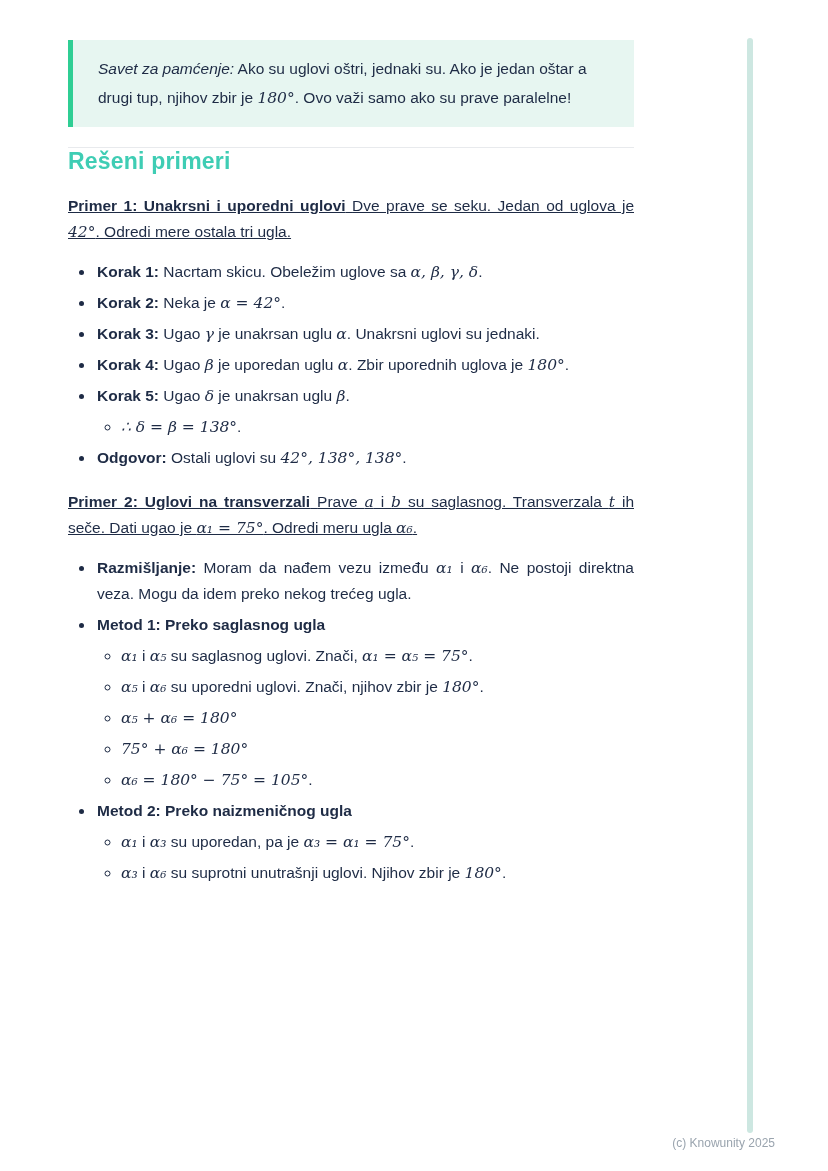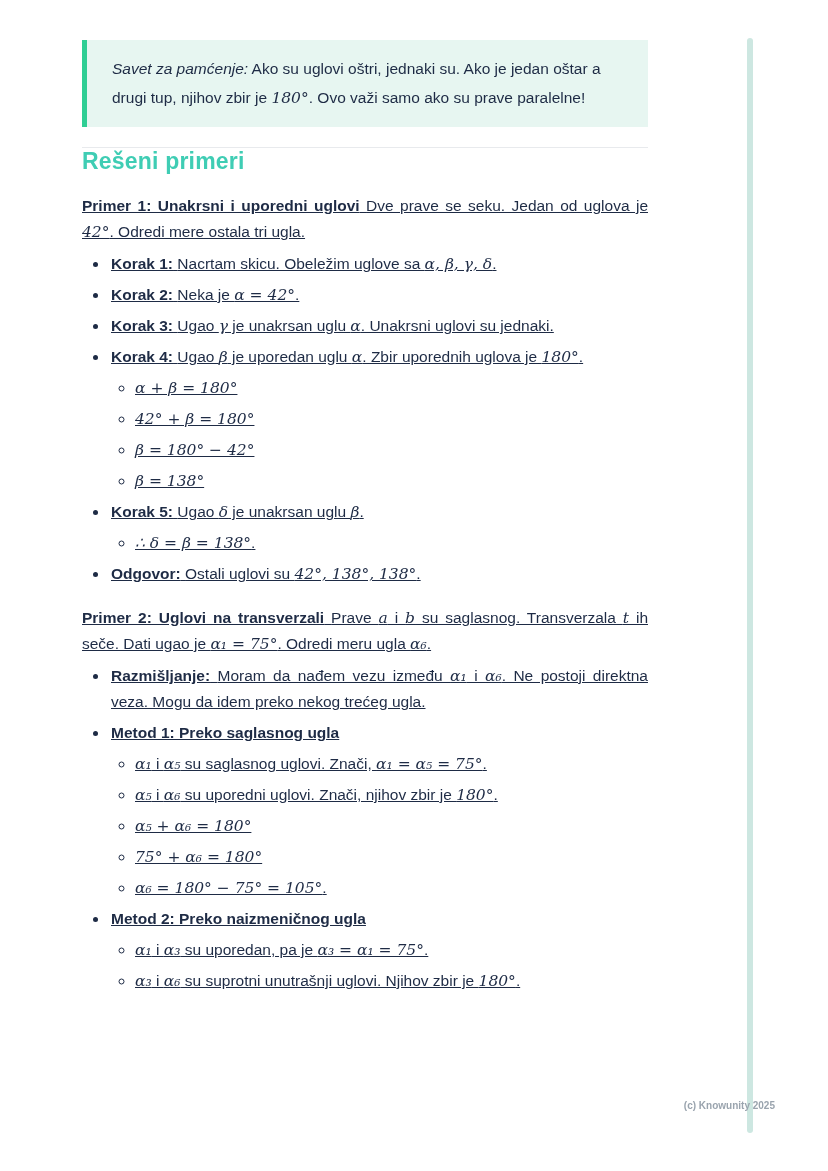--- a/index.html
+++ b/index.html
@@ -2,44 +2,44 @@
 <html style="--accent: #3fcdb4; --callout_bg: #e7f6f1; --callout_border: #2fce94; --text: #1e2b45; --muted: #9aa4ae; --divider: #e8eaed; --scrollbar: #cde7e1;"><head>
 <meta charset="utf-8">
 <style>
   * { margin:0; padding:0; box-sizing:border-box; }
   html,body { width:828px; height:1171px; }
   body {
     position:relative; overflow:hidden; background:#ffffff;
     font-family:"Liberation Sans", sans-serif;
     font-size:15.5px; color:var(--text, #1e2b45);
   }
-  .content { position:absolute; left:82px; top:0; width:566px; }
+  .content { position:absolute; left:68px; top:0; width:566px; }
   .callout {
     margin-top:40px;
     background:var(--callout_bg, #e7f6f1);
     border-left:5px solid var(--callout_border, #2fce94);
     padding:14px 20px 14px 25px;
     line-height:29px;
   }
   .i { font-style:italic; }
   .b { font-weight:700; }
   hr.divider { margin-top:20px; border:none; border-top:1px solid var(--divider, #e8eaed); }
   h2.section-title {
     font-size:23px; font-weight:700;
     color:var(--accent, #3fcdb4); letter-spacing:.2px;
   }
   .para { margin-top:18px; line-height:26px; text-align:justify;text-decoration:underline; }
-  ul.l1 { margin-top:6px; padding-left:27px; list-style:disc;text-decoration:underline; }
+  ul.l1 { margin-top:14px; padding-left:27px; list-style:disc; }
   ul.l1 > li { margin-bottom:5px; line-height:26px; text-align:justify; padding-left:2px; }
   ul.l2 { margin-top:5px; padding-left:24px; list-style:circle; }
   ul.l2 > li { margin-bottom:5px; line-height:26px; }
   .math { font-family:"DejaVu Serif", serif; font-style:italic; }
   .watermark {
-    position:absolute; right:53px; top:1100px;
-    font-size:10px; color:var(--muted, #9aa4ae);font-weight:bold;
+    position:absolute; right:53px; top:1136px;
+    font-size:12px; color:var(--muted, #9aa4ae);
   }
   .scroll-indicator {
     position:absolute; left:747px; top:38px; width:6px; height:1095px;
     background:var(--scrollbar, #cde7e1); border-radius:3px;
   }
 </style>
 </head>
 <body>
 
 <div class="content">
@@ -67,26 +67,20 @@
       <span class="b">Korak 2:</span>
       <span><span>Neka je </span><span class="math">α = 42°</span><span>.</span></span>
     </li>
     <li>
       <span class="b">Korak 3:</span>
       <span><span>Ugao </span><span class="math">γ</span><span> je unakrsan uglu </span><span class="math">α</span><span>. Unakrsni uglovi su jednaki.</span></span>
     </li>
     <li>
       <span class="b">Korak 4:</span>
       <span><span>Ugao </span><span class="math">β</span><span> je uporedan uglu </span><span class="math">α</span><span>. Zbir uporednih uglova je </span><span class="math">180°</span><span>.</span></span>
-      <ul class="l2">
-        <li><span></span><span class="math">α + β = 180°</span><span></span></li>
-        <li><span></span><span class="math">42° + β = 180°</span><span></span></li>
-        <li><span></span><span class="math">β = 180° − 42°</span><span></span></li>
-        <li><span></span><span class="math">β = 138°</span><span></span></li>
-      </ul>
     </li>
     <li>
       <span class="b">Korak 5:</span>
       <span><span>Ugao </span><span class="math">δ</span><span> je unakrsan uglu </span><span class="math">β</span><span>.</span></span>
       <ul class="l2">
         <li><span></span><span class="math">∴ δ = β = 138°</span><span>.</span></li>
       </ul>
     </li>
     <li>
       <span class="b">Odgovor:</span>

